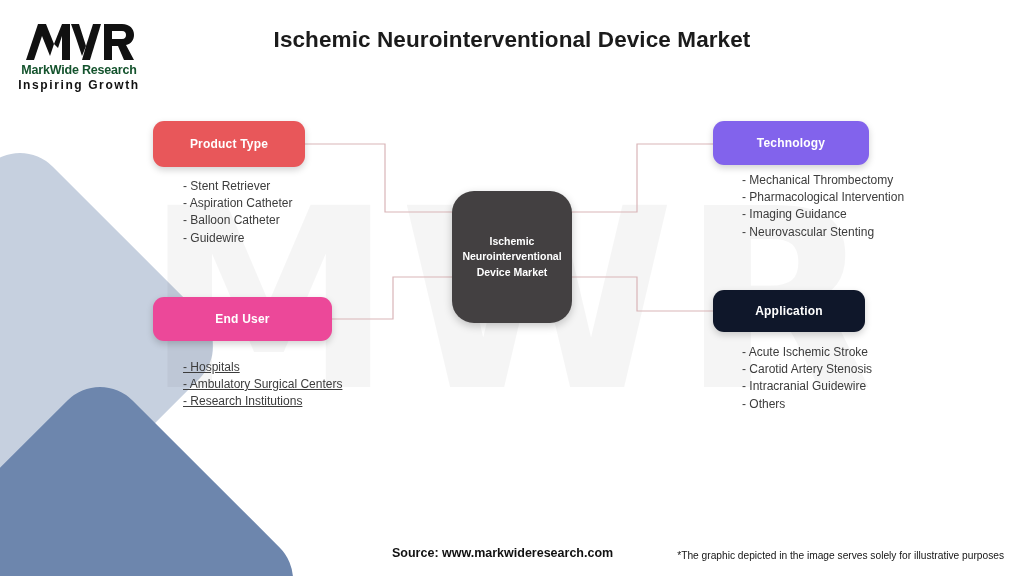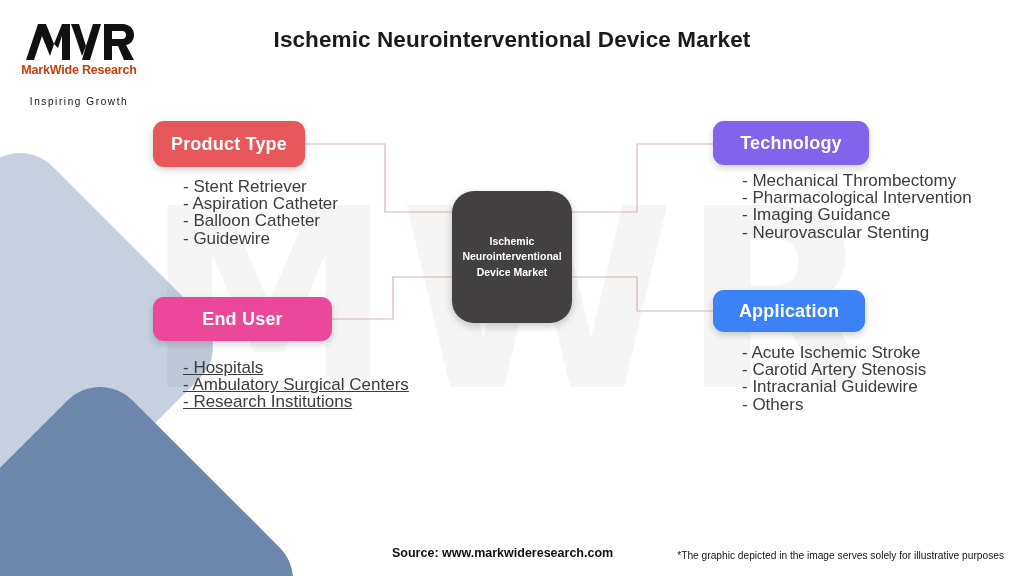--- a/index.html
+++ b/index.html
@@ -68,32 +68,32 @@
     width: 122px;
     text-align: center;
   }
   .logo-mark {
     display: block;
     margin: 0 auto;
   }
   .logo-name {
     font-size: 12.5px;
     font-weight: 700;
-    color: #c2410c;
+    color: #14532d;
     letter-spacing: -0.2px;
     line-height: 1.1;
     margin-top: 2px;
     white-space: nowrap;
   }
   .logo-tag {
-    font-size: 10px;
-    font-weight: 400;
+    font-size: 12px;
+    font-weight: 700;
     color: #111;
     letter-spacing: 1.6px;
-    margin-top: 18px;
+    margin-top: 0;
     white-space: nowrap;
   }
 
   
   .title {
     position: absolute;
     left: 0;
     right: 0;
     top: 27px;
     text-align: center;
@@ -112,28 +112,28 @@
 
   
   .node {
     position: absolute;
     border-radius: 11px;
     display: flex;
     align-items: center;
     justify-content: center;
     color: #ffffff;
     font-weight: 700;
-    font-size: 18px;
+    font-size: 12px;
     box-shadow: 0 3px 7px rgba(0,0,0,0.18);
     letter-spacing: 0.2px;
   }
   .node-product  { left: 153px; top: 121px; width: 152px; height: 46px; background: #e8575a; }
   .node-enduser  { left: 153px; top: 297px; width: 179px; height: 44px; background: #ec4899; }
   .node-tech     { left: 713px; top: 121px; width: 156px; height: 44px; background: #8263ec; }
-  .node-app      { left: 713px; top: 290px; width: 152px; height: 42px; background: #3b82f6; text-align: center; }
+  .node-app      { left: 713px; top: 290px; width: 152px; height: 42px; background: #0f172a; text-align: center; }
 
   .node-center {
     position: absolute;
     left: 452px;
     top: 191px;
     width: 120px;
     height: 132px;
     background: #434041;
     border-radius: 22px;
     display: flex;
@@ -145,21 +145,21 @@
     font-size: 10.5px;
     line-height: 1.45;
     box-shadow: 0 3px 9px rgba(0,0,0,0.22);
     padding: 0 8px;
     box-sizing: border-box;
   }
 
   
   .bullets {
     position: absolute;
-    font-size: 17px;
+    font-size: 12px;
     color: #3c3c3c;
     line-height: 17.2px;
     white-space: nowrap;
   }
   .bullets-product { left: 183px; top: 178px; }
   .bullets-enduser { left: 183px; top: 359px; text-decoration: underline; }
   .bullets-tech    { left: 742px; top: 172px; }
   .bullets-app     { left: 742px; top: 344px; }
   .bullets div { }
 

